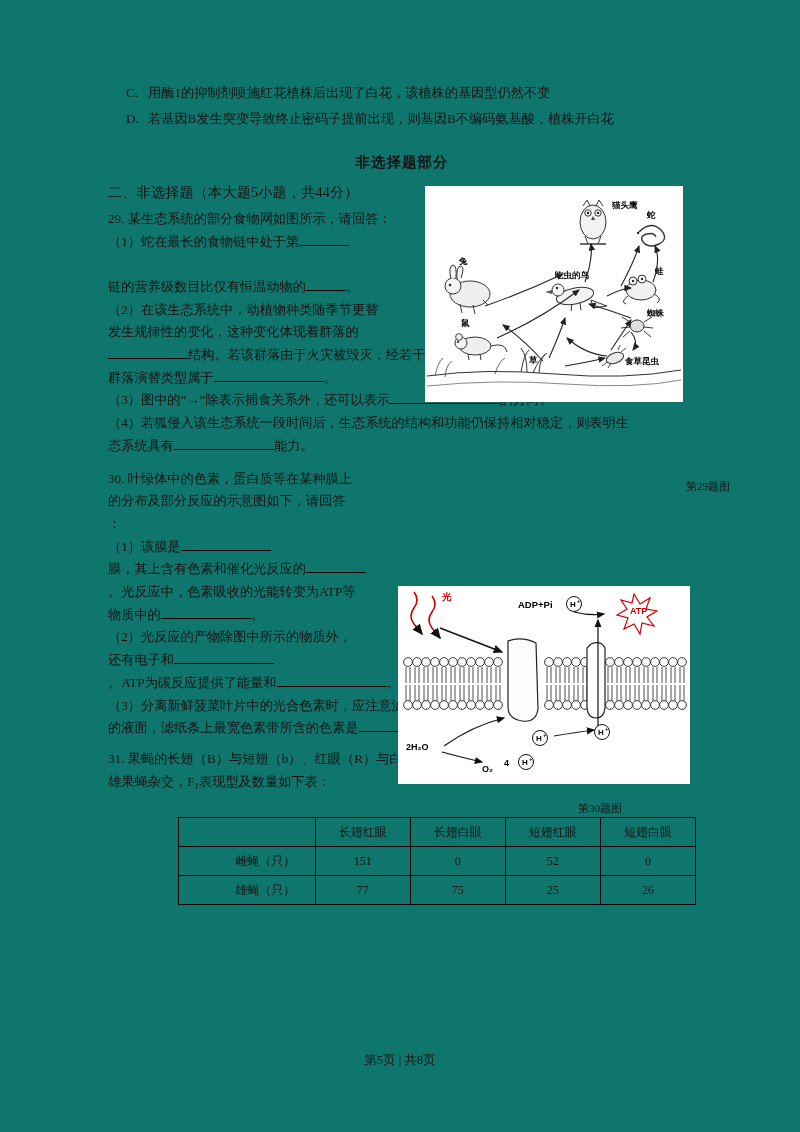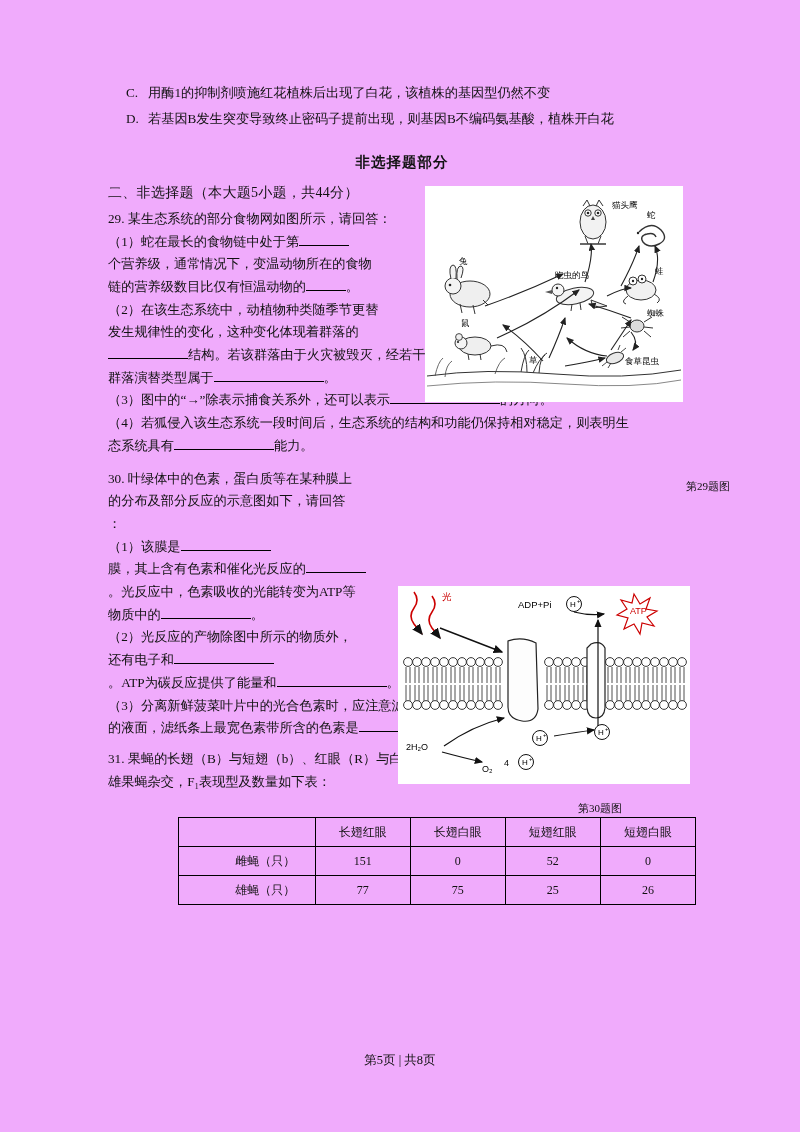--- a/index.html
+++ b/index.html
@@ -13,21 +13,21 @@
     font-family: "Liberation Serif", "DejaVu Serif", serif;
     color: #111;
     position: relative;
     overflow: hidden;
   }
   .page {
     position: absolute;
     left: 0; top: 0;
     width: 800px;
     height: 1132px;
-    background: #f0abfc;
+    background: #0f766e;
   }
   .content {
     position: absolute;
     left: 108px;
     top: 80px;
     width: 588px;
   }
   .opt {
     font-size: 13.2px;
     line-height: 2.0;
@@ -52,20 +52,21 @@
   .narrow { width: 320px; }
   .para { font-size: 13.2px; line-height: 1.72; }
   .fill { display: inline-block; border-bottom: 1px solid #000; vertical-align: baseline; }
   .f50 { width: 50px; } .f60 { width: 60px; }
   .f80 { width: 80px; } .f90 { width: 90px; } .f100 { width: 100px; }
   .f110 { width: 110px; } .f40 { width: 40px; }
 
   
   .fig {
     position: absolute;
+    font-weight: bold;
   }
   .fig-cap {
     position: absolute;
     font-size: 11px;
     text-align: right;
     margin-top: 24px;
   }
 
   
   table.gtable {
@@ -126,21 +127,21 @@
       <span class="mk">D.</span><span>若基因B发生突变导致终止密码子提前出现，则基因B不编码氨基酸，植株开白花</span>
     </div>
 
     <div class="sec-title">非选择题部分</div>
     <div class="sec-sub">二、非选择题（本大题5小题，共44分）</div>
 
     <div class="q-block">
       <div class="para narrow">29. 某生态系统的部分食物网如图所示，请回答：</div>
       <div class="para narrow">
         <span>（1）蛇在最长的食物链中处于第</span><span class="fill f50"></span><br>
-        <span>个营养级，通常情况下，变温动物所在的食物</span><br>
+        <br>
         <span>链的营养级数目比仅有恒温动物的</span><span class="fill f40"></span><span>。</span>
       </div>
       <div class="para narrow">
         <span>（2）在该生态系统中，动植物种类随季节更替</span><br>
         <span>发生规律性的变化，这种变化体现着群落的</span>
       </div>
       <div class="para">
         <span class="fill f80"></span><span>结构。若该群落由于火灾被毁灭，经若干年后此地又重新形成新的群落，这种</span><br>
         <span>群落演替类型属于</span><span class="fill f110"></span><span>。</span>
       </div>

